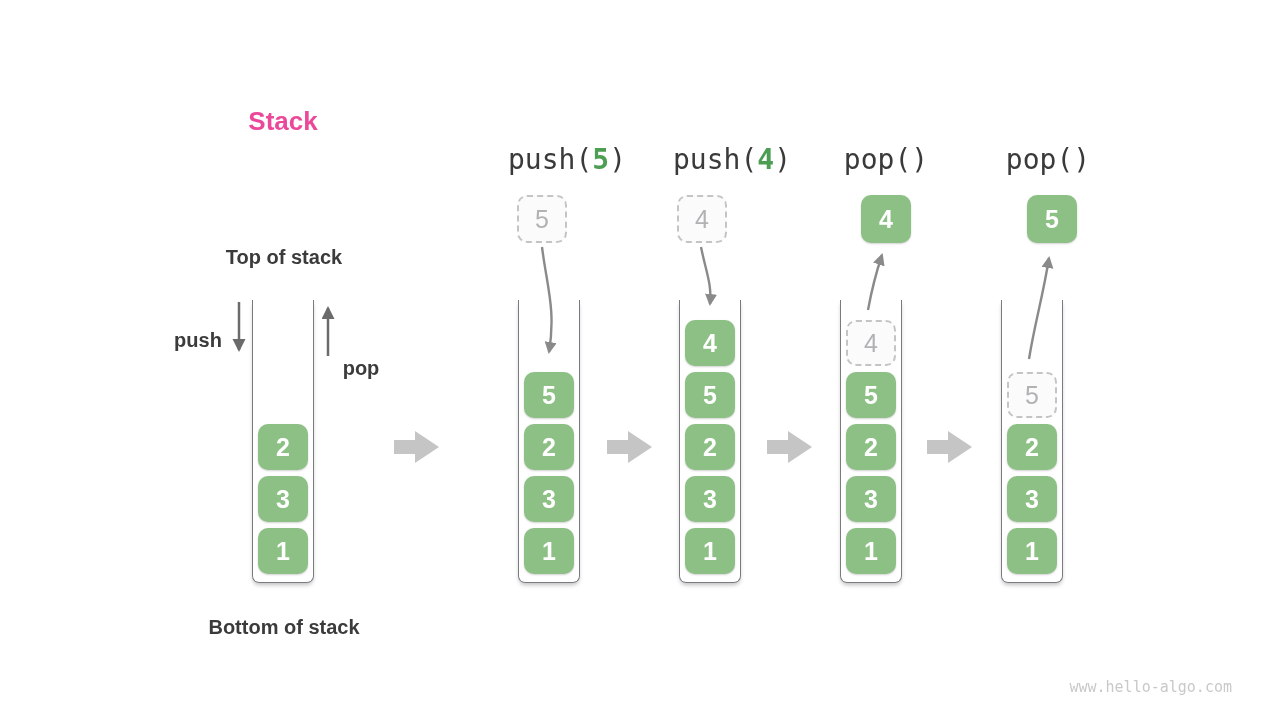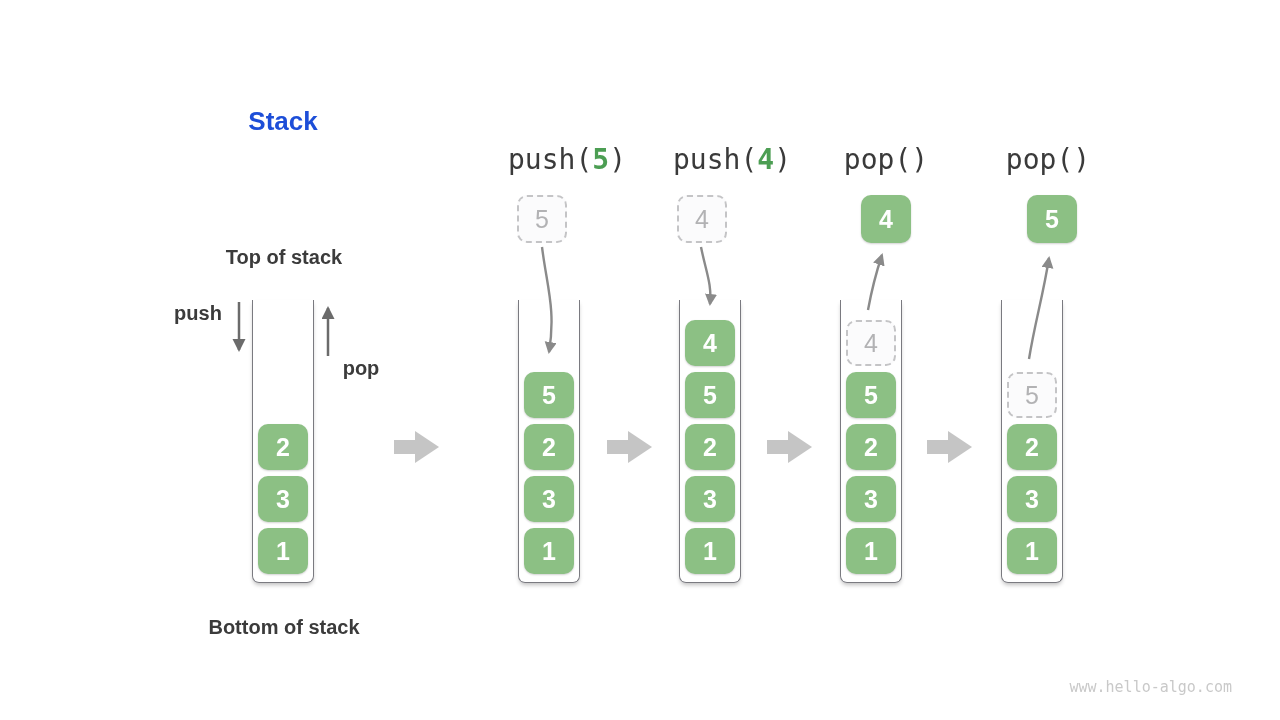--- a/index.html
+++ b/index.html
@@ -1,19 +1,19 @@
 <!DOCTYPE html>
 <html><head>
 <meta charset="utf-8">
 <style>
   html,body{margin:0;padding:0;background:#ffffff;}
   .canvas{position:relative;width:1280px;height:720px;background:#ffffff;overflow:hidden;
           font-family:"Liberation Sans",sans-serif;}
   .overlay{position:absolute;left:0;top:0;width:1280px;height:720px;pointer-events:none;}
-  .title{position:absolute;transform:translateX(-50%);font-weight:bold;font-size:26px;color:#1d4ed8;white-space:nowrap;}
+  .title{position:absolute;transform:translateX(-50%);font-weight:bold;font-size:26px;color:#ec4899;white-space:nowrap;}
   .lbl{position:absolute;transform:translateX(-50%);font-weight:bold;font-size:20px;color:#3B3B3B;white-space:nowrap;}
   .op{position:absolute;top:143px;transform:translateX(-50%);font-family:"DejaVu Sans Mono",monospace;
       font-size:28px;color:#3A3A3A;white-space:nowrap;}
   .op .arg{color:#4C9E53;font-weight:bold;}
   .well{position:absolute;top:300px;width:62px;height:283px;box-sizing:border-box;
         border:1.5px solid #7A7A80;border-top:none;border-radius:0 0 7px 7px;
         box-shadow:0 3px 4px -1px rgba(0,0,0,0.25);}
   .cell{position:absolute;width:50px;height:46px;border-radius:10px;box-sizing:border-box;
         display:flex;align-items:center;justify-content:center;}
   .cell.solid{background:#8CC084;color:#ffffff;font-weight:bold;font-size:25px;
@@ -69,21 +69,21 @@
     </g>
     <g>
       <path d="M1029,359 C1035,322 1043,296 1049,258" fill="none" stroke="#8A8A8A" stroke-width="2.4" marker-end="url(#m-gray)"></path>
     </g>
   </svg>
 
   <div class="title" style="left:283px;top:106px;">Stack</div>
 
   <div class="lbl" style="left:284px;top:246px;">Top of stack</div>
   <div class="lbl" style="left:284px;top:616px;text-align:center;">Bottom of stack</div>
-  <div class="lbl" style="left:198px;top:302px;">push</div>
+  <div class="lbl" style="left:198px;top:329px;">push</div>
   <div class="lbl" style="left:361px;top:321px;margin-top:36px;">pop</div>
 
   <div class="well" style="left:252px;"></div>
   <div class="well" style="left:518px;"></div>
   <div class="well" style="left:679px;"></div>
   <div class="well" style="left:840px;"></div>
   <div class="well" style="left:1001px;"></div>
 
   <div class="op" style="left:567px;"><span>push(</span><span class="arg">5</span><span>)</span></div>
   <div class="op" style="left:732px;"><span>push(</span><span class="arg">4</span><span>)</span></div>

